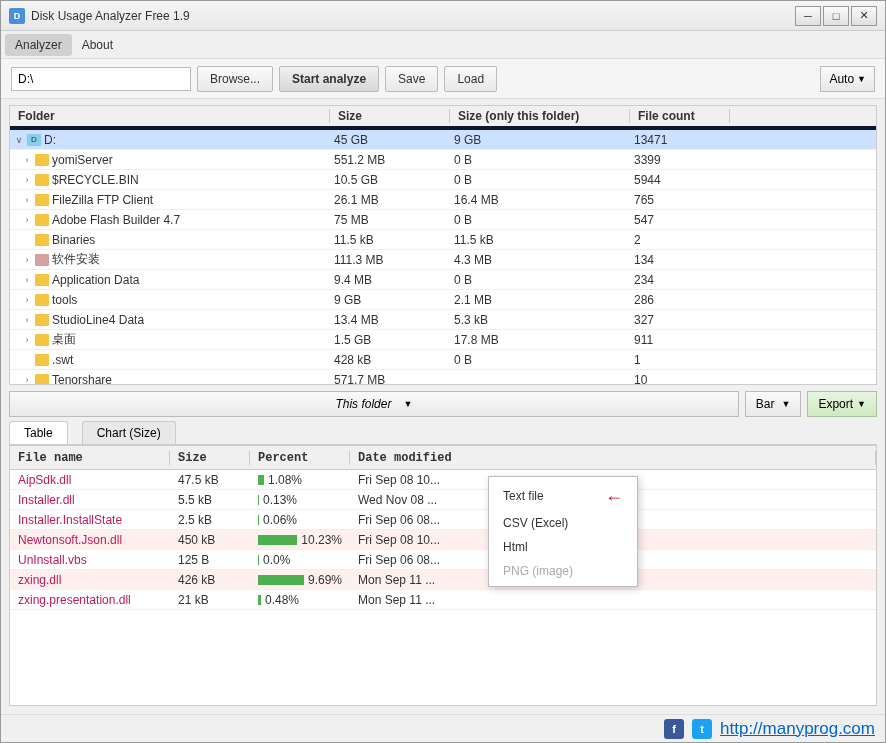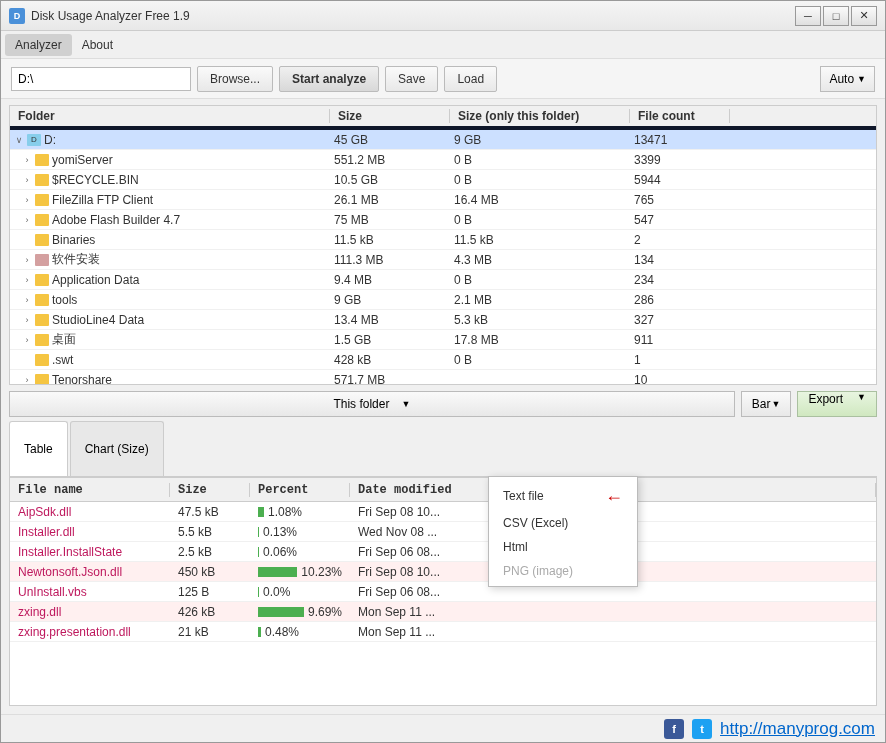--- a/index.html
+++ b/index.html
@@ -228,62 +228,62 @@
     }
 
     .this-folder-btn {
       background: linear-gradient(to bottom, #fafafa, #e8e8e8);
       border: 1px solid #bbb;
       height: 26px;
       padding: 0 12px;
       font-size: 12px;
       cursor: pointer;
       flex: 1;
-      display: flex; align-items: center; justify-content: center; gap: 12px;
+      display: flex; align-items: center; justify-content: center; gap: 12px; font-style: italic;
     }
 
     .bar-btn {
       background: linear-gradient(to bottom, #fafafa, #e8e8e8);
       border: 1px solid #bbb;
       height: 26px;
       padding: 0 10px;
       font-size: 12px;
       cursor: pointer;
-      display: flex; align-items: center; gap: 1px;
+      display: flex; align-items: center; gap: 7px;
     }
 
     .export-btn {
       background: linear-gradient(to bottom, #fafafa, #e8e8e8);
       border: 1px solid #bbb;
       height: 26px;
-      padding: 0 10px;
+      padding: 8px 10px;
       font-size: 12px;
       cursor: pointer;
       position: relative;
-      display: flex; gap: 14px;
+      display: flex; align-items: center; gap: 4px;
       background: linear-gradient(to bottom, #e8f5e0, #d0e8c0);
       border-color: #aac0a0;
     }
 
     
     .tab-row {
       display: flex;
       gap: 0;
       border-bottom: 1px solid #ccc;
       flex-shrink: 0;
     }
 
     .tab {
-      padding: 20px 14px;
+      padding: 4px 14px;
       border: 1px solid #ccc;
       border-bottom: none;
       background: #e8e8e8;
       cursor: pointer;
       font-size: 12px;
-      margin-right: 2px;
+      margin-right: 14px;
       border-radius: 3px 3px 0 0;
     }
 
     .tab.active {
       background: white;
       border-color: #ccc;
       z-index: 1;
     }
 
     

